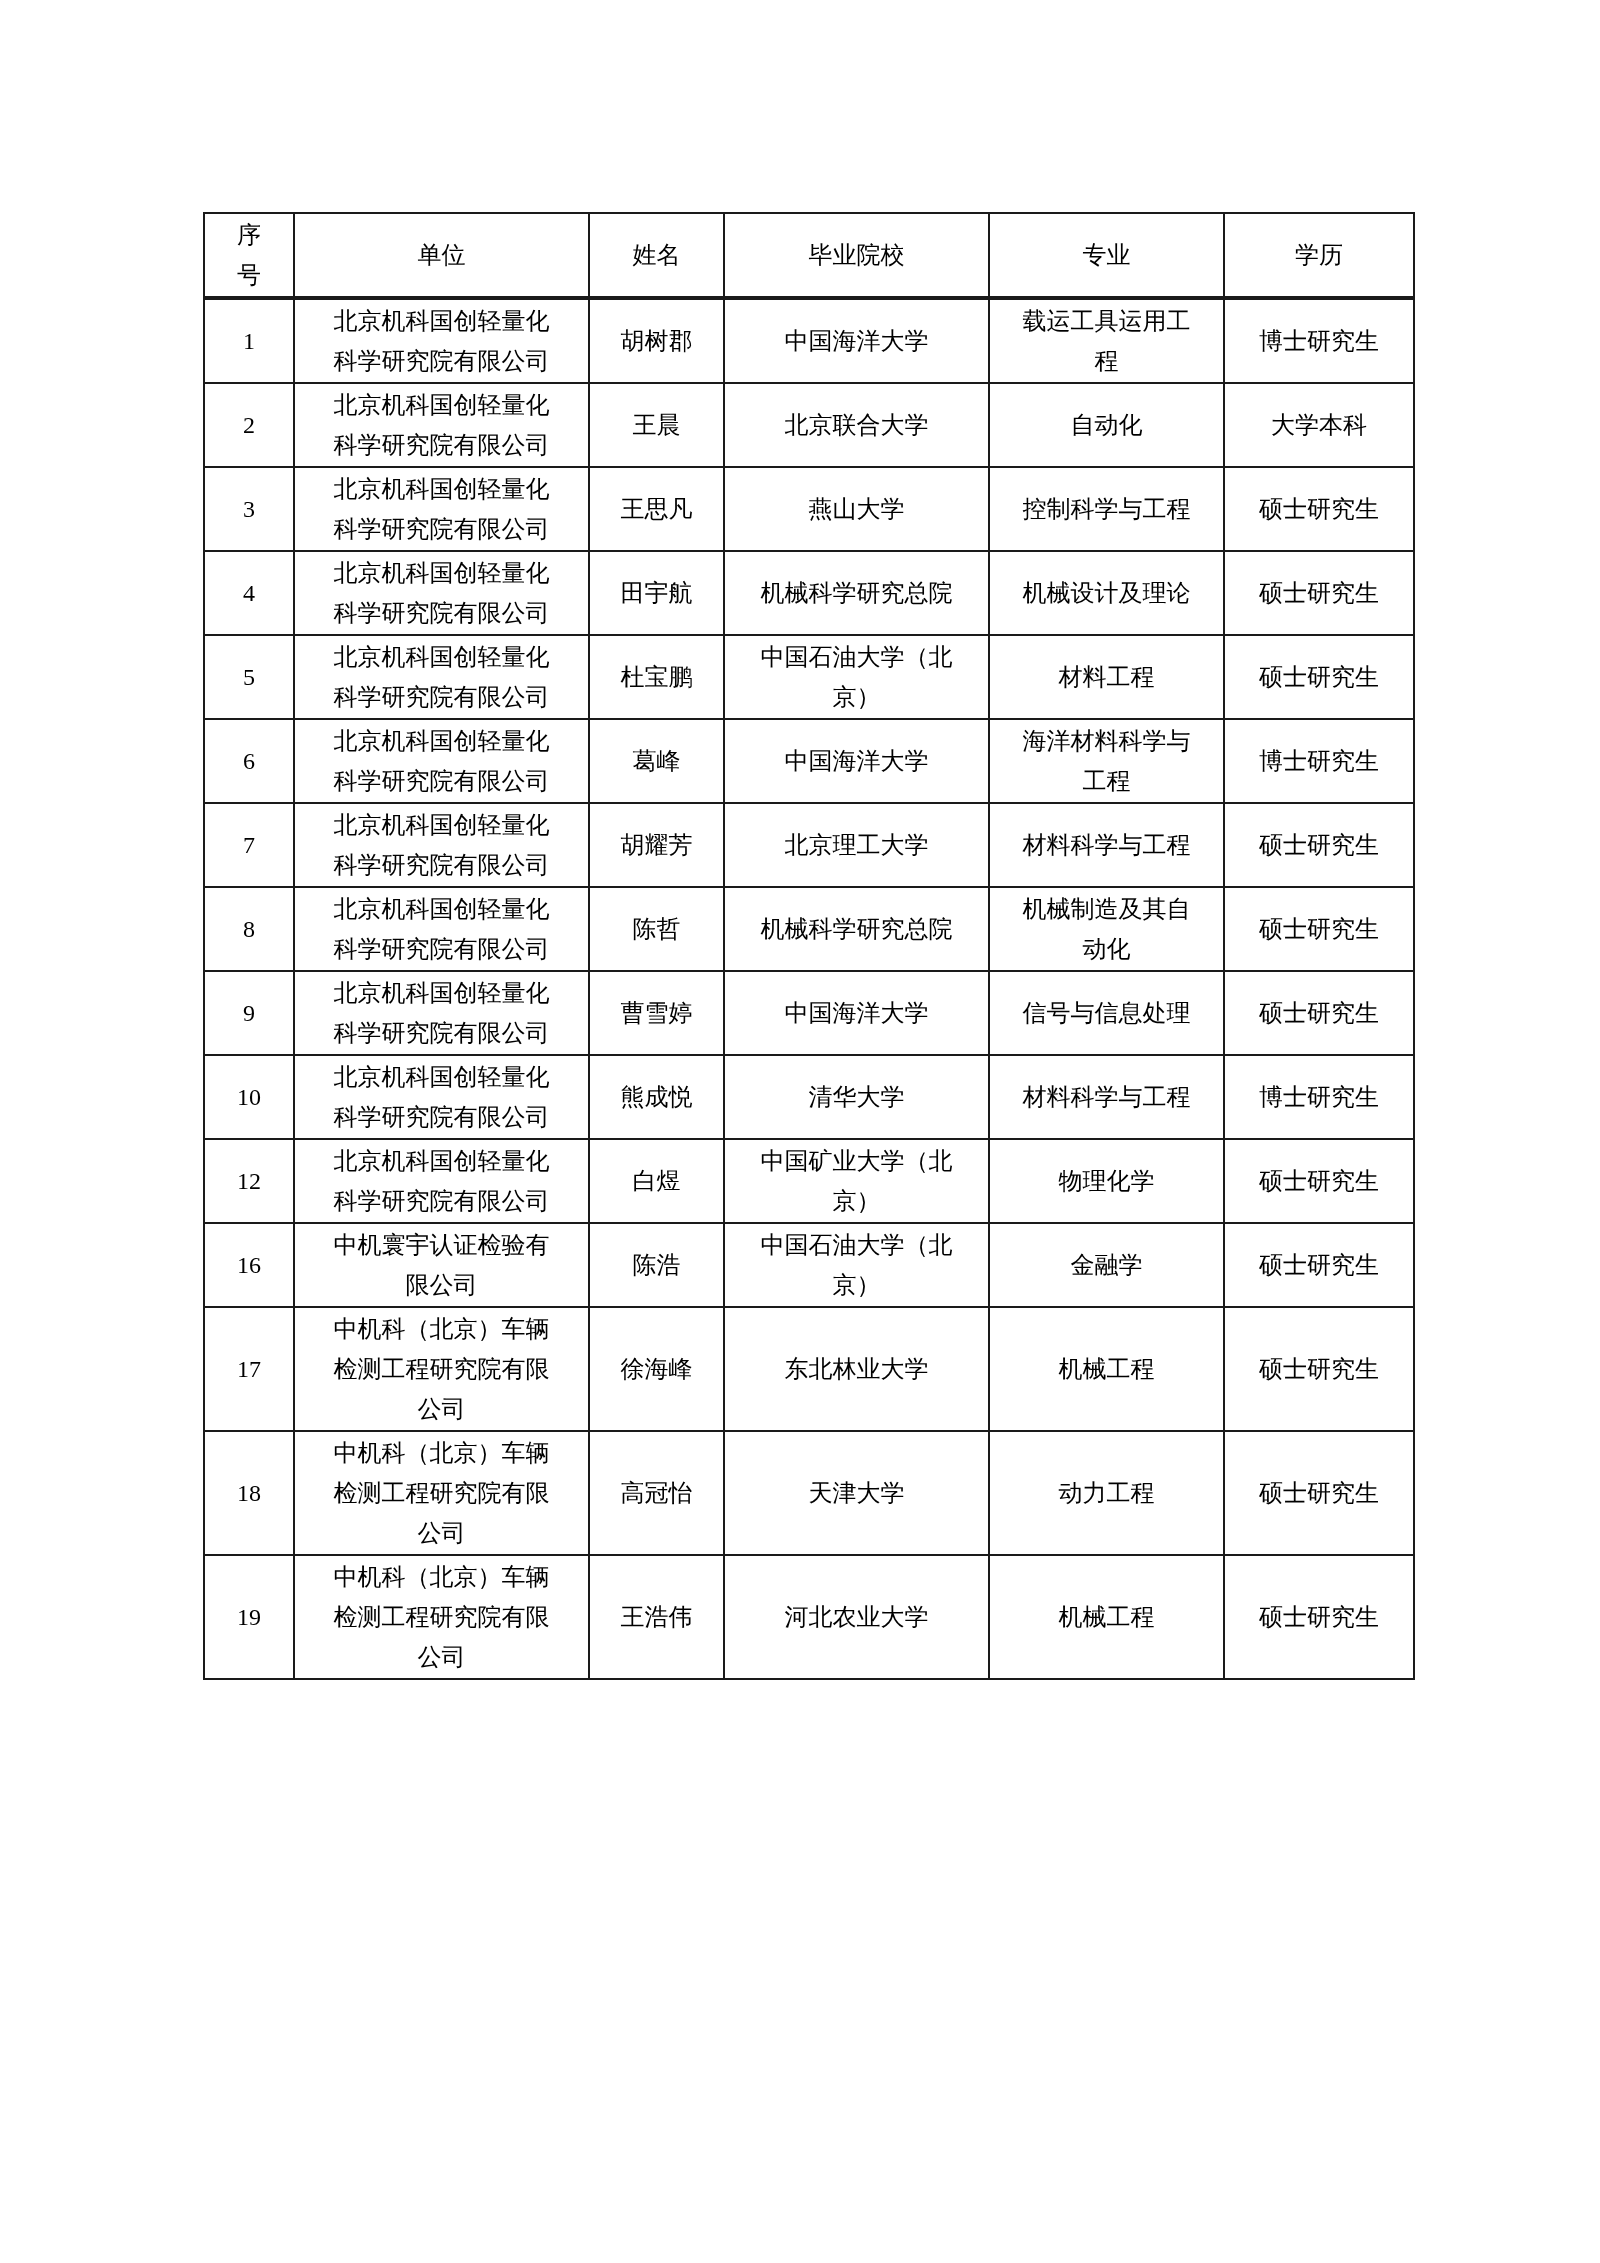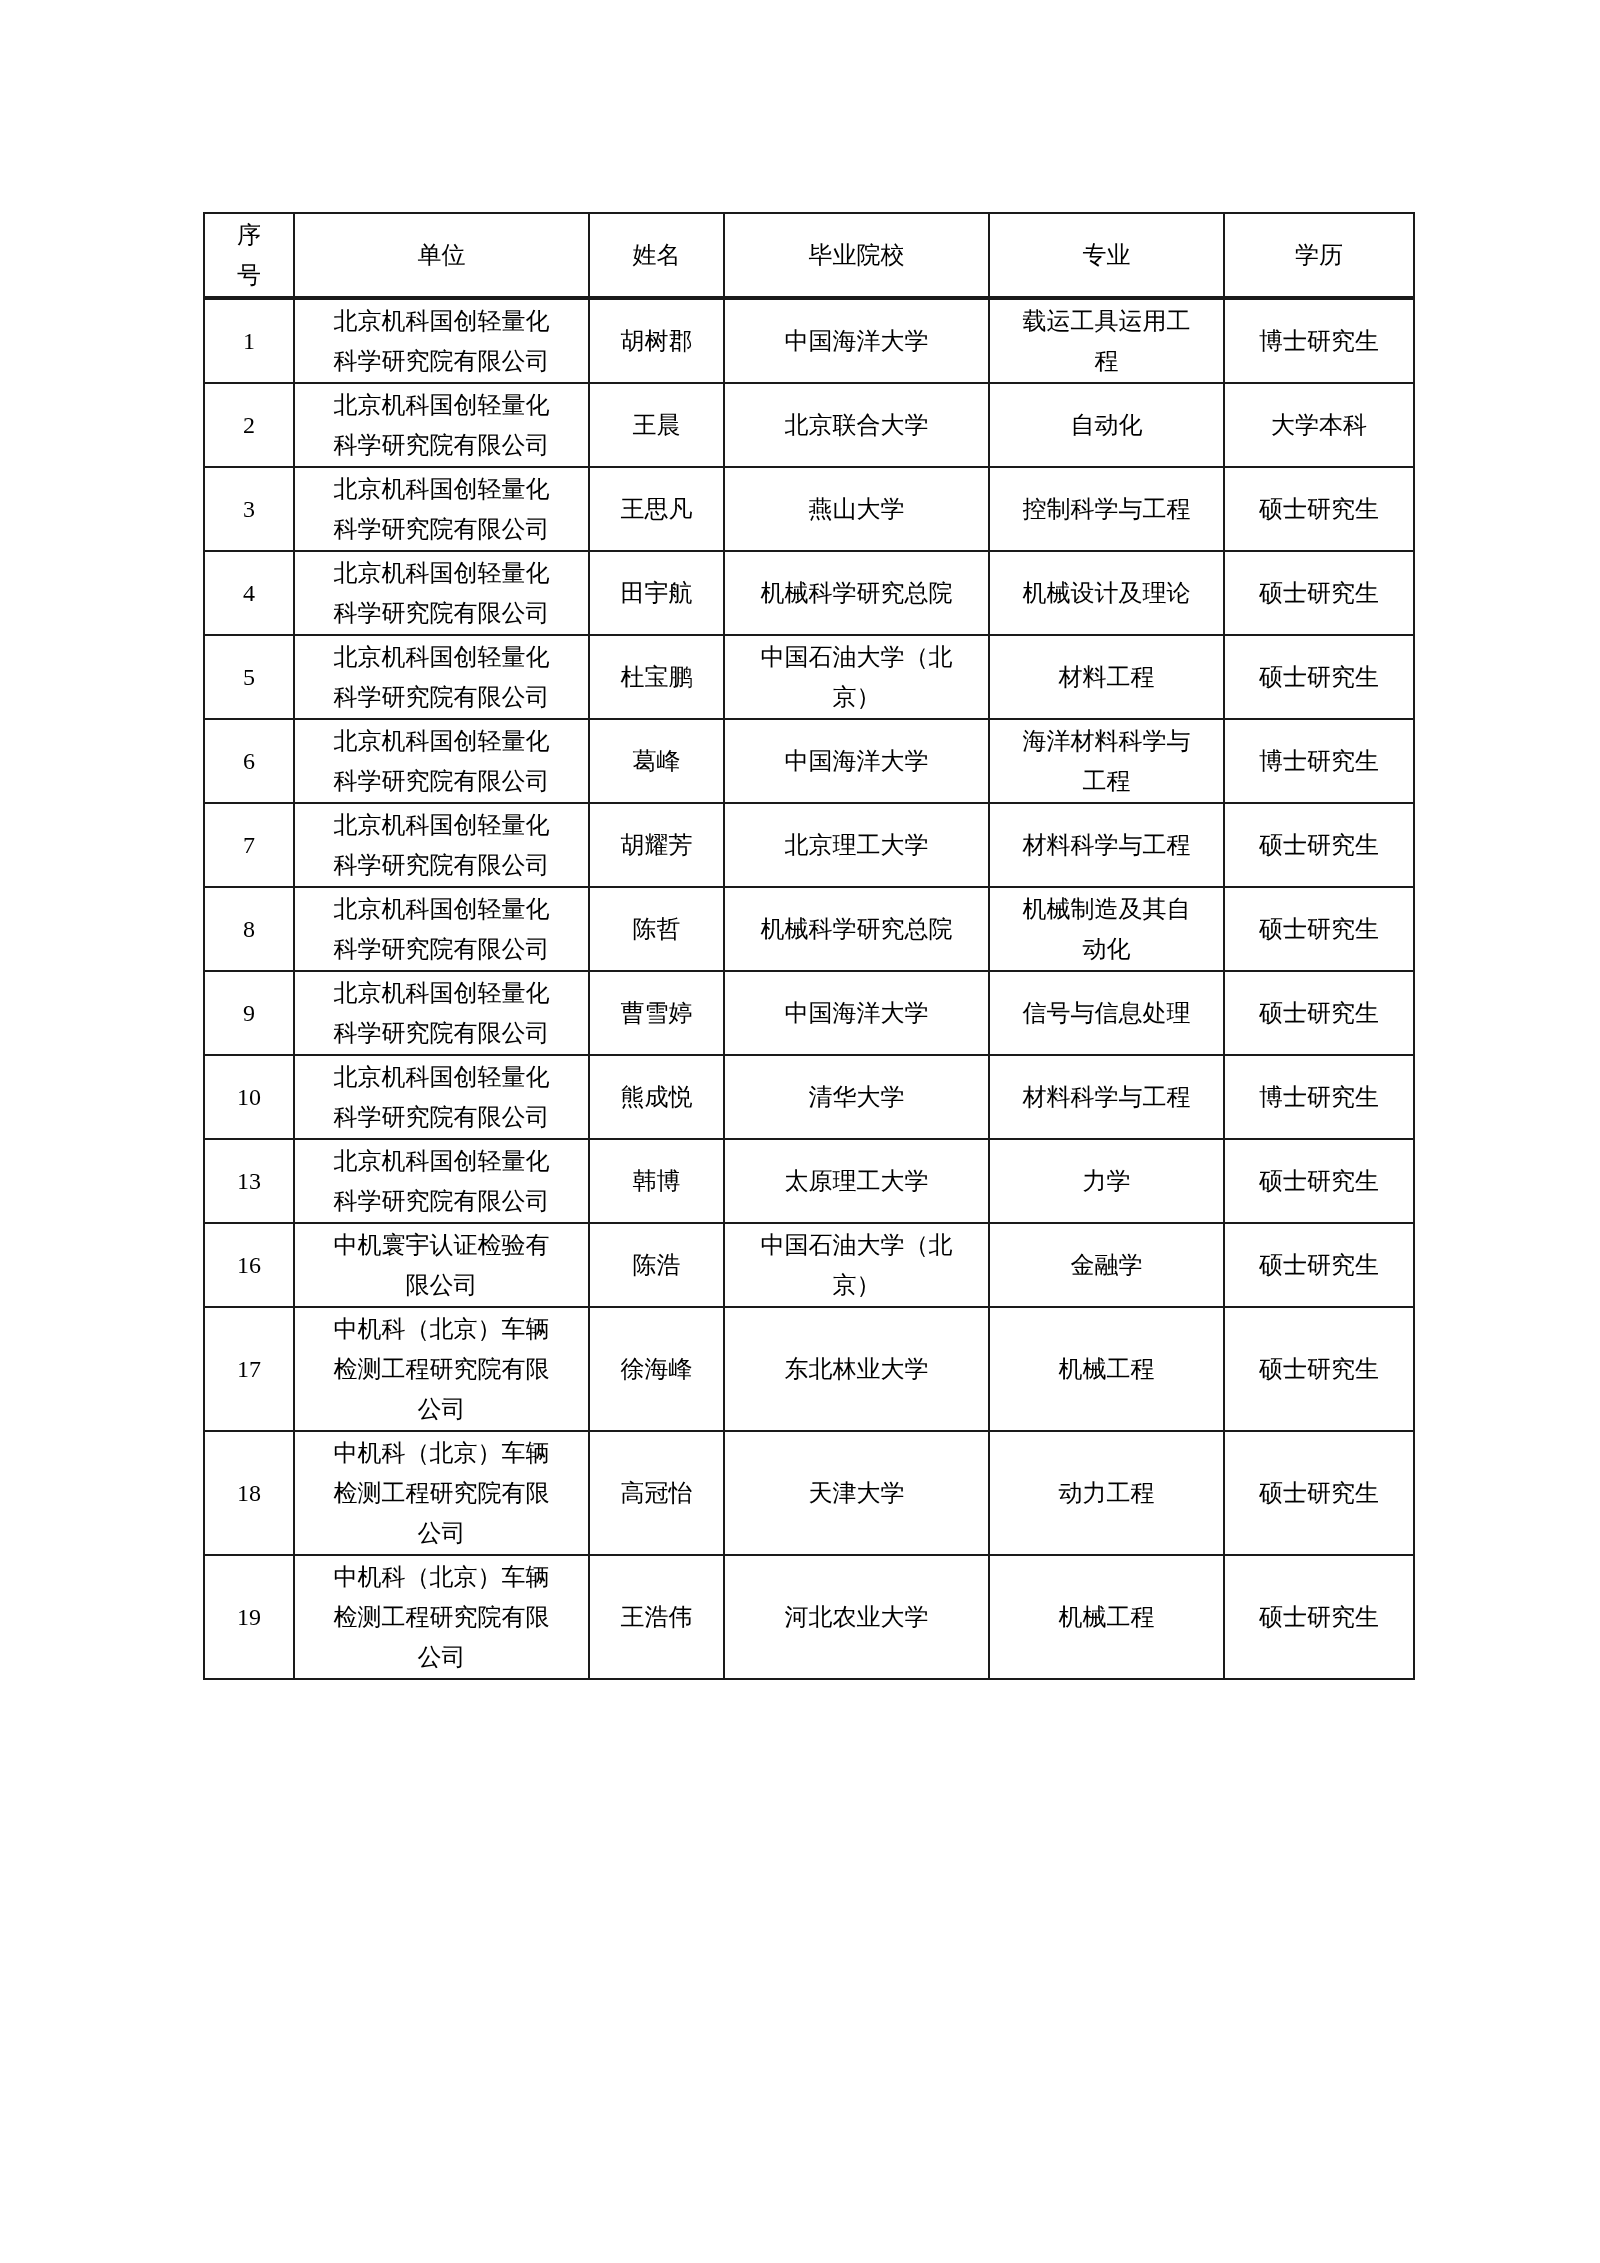--- a/index.html
+++ b/index.html
@@ -165,26 +165,27 @@
         <tr>
           <td>10</td>
           <td>北京机科国创轻量化
 科学研究院有限公司</td>
           <td>熊成悦</td>
           <td>清华大学</td>
           <td>材料科学与工程</td>
           <td>博士研究生</td>
         </tr>
         <tr>
-          <td>13</td>
-          <td>北京机科国创轻量化
-科学研究院有限公司</td>
-          <td>韩博</td>
-          <td>太原理工大学</td>
-          <td>力学</td>
+          <td>12</td>
+          <td>北京机科国创轻量化
+科学研究院有限公司</td>
+          <td>白煜</td>
+          <td>中国矿业大学（北
+京）</td>
+          <td>物理化学</td>
           <td>硕士研究生</td>
         </tr>
         <tr>
           <td>16</td>
           <td>中机寰宇认证检验有
 限公司</td>
           <td>陈浩</td>
           <td>中国石油大学（北
 京）</td>
           <td>金融学</td>

